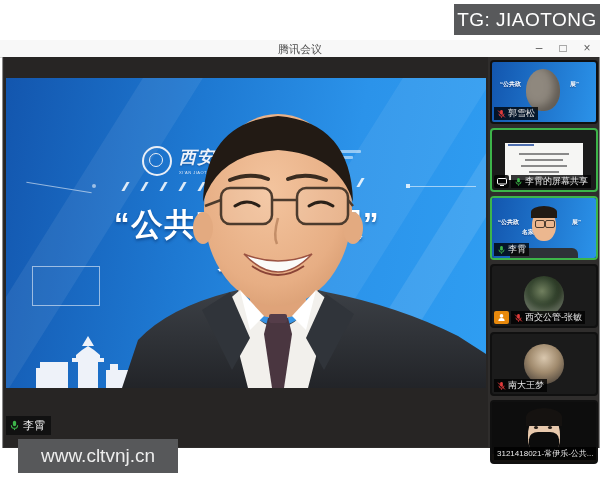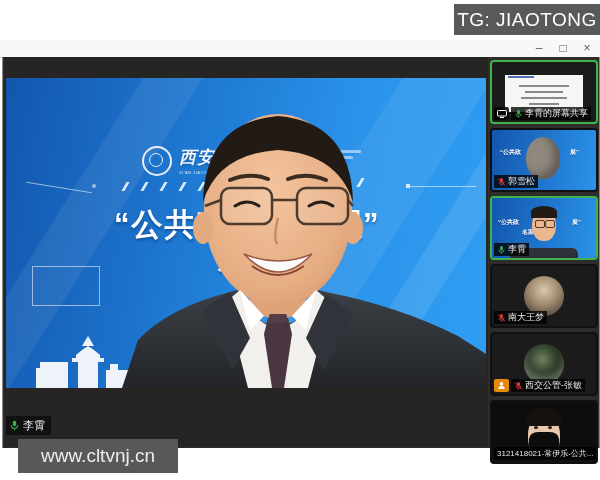--- a/index.html
+++ b/index.html
@@ -83,20 +83,21 @@
   .doc-sheet{position:absolute;left:13px;top:13px;width:78px;height:37px;background:#f6f6f4;}
   .doc-line{position:absolute;background:#8a8a8a;height:2px;}
   .doc-head{position:absolute;left:3px;top:1px;width:26px;height:2px;background:#4f6fb0;}
 </style>
 </head>
 <body>
 
 <div class="tg-badge">TG: JIAOTONG</div>
 
 <div class="titlebar">
+  <div class="win-title">腾讯会议</div>
   <div class="win-controls">
     <div class="win-btn">–</div>
     <div class="win-btn">□</div>
     <div class="win-btn">×</div>
   </div>
 </div>
 
 <div class="win-body">
 
   <div class="main-video">
@@ -223,20 +224,37 @@
         <rect x="4.2" y="0.8" width="3.6" height="6" rx="1.8" fill="#3db54a"></rect>
         <path d="M2.6 5.6 a3.4 3.4 0 0 0 6.8 0" stroke="#3db54a" stroke-width="1.2" fill="none"></path>
         <line x1="6" y1="9.4" x2="6" y2="11" stroke="#3db54a" stroke-width="1.2"></line>
       </svg>
       <span>李霄</span>
     </div>
   </div>
 
   <div class="sidebar">
 
+    <div class="tile">
+      <div class="mini-slide">
+        <div class="mini-frag" style="left:8px;top:18px;">“公共政</div>
+        <div class="mini-frag" style="left:78px;top:18px;">展”</div>
+      </div>
+      <div class="gray-head"></div>
+      <div class="tile-label">
+        <svg width="9" height="10" viewBox="0 0 12 12">
+          <rect x="4.2" y="0.8" width="3.6" height="6" rx="1.8" fill="#e23b3b"></rect>
+          <path d="M2.6 5.6 a3.4 3.4 0 0 0 6.8 0" stroke="#e23b3b" stroke-width="1.2" fill="none"></path>
+          <line x1="6" y1="9.4" x2="6" y2="11" stroke="#e23b3b" stroke-width="1.2"></line>
+          <line x1="1.5" y1="1.5" x2="10.5" y2="10.5" stroke="#e23b3b" stroke-width="1.3"></line>
+        </svg>
+        <span>郭雪松</span>
+      </div>
+    </div>
+
     <div class="tile active">
       <div class="doc-sheet">
         <div class="doc-head"></div>
         <div class="doc-line" style="left:14px;top:10px;width:50px;"></div>
         <div class="doc-line" style="left:20px;top:16px;width:38px;"></div>
         <div class="doc-line" style="left:16px;top:22px;width:46px;"></div>
         <div class="doc-line" style="left:24px;top:28px;width:30px;"></div>
       </div>
       <div class="share-chip">
         <svg width="10" height="8" viewBox="0 0 10 8">
@@ -247,37 +265,20 @@
       <div class="tile-label" style="left:19px;">
         <svg width="9" height="10" viewBox="0 0 12 12">
           <rect x="4.2" y="0.8" width="3.6" height="6" rx="1.8" fill="#3db54a"></rect>
           <path d="M2.6 5.6 a3.4 3.4 0 0 0 6.8 0" stroke="#3db54a" stroke-width="1.2" fill="none"></path>
           <line x1="6" y1="9.4" x2="6" y2="11" stroke="#3db54a" stroke-width="1.2"></line>
         </svg>
         <span>李霄的屏幕共享</span>
       </div>
     </div>
 
-    <div class="tile">
-      <div class="mini-slide">
-        <div class="mini-frag" style="left:8px;top:18px;">“公共政</div>
-        <div class="mini-frag" style="left:78px;top:18px;">展”</div>
-      </div>
-      <div class="gray-head"></div>
-      <div class="tile-label">
-        <svg width="9" height="10" viewBox="0 0 12 12">
-          <rect x="4.2" y="0.8" width="3.6" height="6" rx="1.8" fill="#e23b3b"></rect>
-          <path d="M2.6 5.6 a3.4 3.4 0 0 0 6.8 0" stroke="#e23b3b" stroke-width="1.2" fill="none"></path>
-          <line x1="6" y1="9.4" x2="6" y2="11" stroke="#e23b3b" stroke-width="1.2"></line>
-          <line x1="1.5" y1="1.5" x2="10.5" y2="10.5" stroke="#e23b3b" stroke-width="1.3"></line>
-        </svg>
-        <span>郭雪松</span>
-      </div>
-    </div>
-
     <div class="tile active">
       <div class="mini-slide">
         <div class="mini-frag" style="left:6px;top:20px;">“公共政</div>
         <div class="mini-frag" style="left:80px;top:20px;">展”</div>
         <div class="mini-frag" style="left:30px;top:30px;">名家</div>
       </div>
 
       <div style="position:absolute;left:37px;top:8px;width:30px;height:38px;">
         <div style="position:absolute;left:3px;top:3px;width:24px;height:32px;background:#ecb78f;border-radius:50% 50% 46% 46%;"></div>
         <div style="position:absolute;left:2px;top:0;width:26px;height:12px;background:#221a14;border-radius:50% 50% 0 0;"></div>
@@ -285,33 +286,20 @@
         <div style="position:absolute;left:16px;top:14px;width:8px;height:6px;border:1px solid #4c3b2d;border-radius:2px;"></div>
       </div>
       <div style="position:absolute;left:18px;bottom:0;width:68px;height:10px;background:#2e3238;border-radius:6px 6px 0 0;"></div>
       <div class="tile-label">
         <svg width="9" height="10" viewBox="0 0 12 12">
           <rect x="4.2" y="0.8" width="3.6" height="6" rx="1.8" fill="#3db54a"></rect>
           <path d="M2.6 5.6 a3.4 3.4 0 0 0 6.8 0" stroke="#3db54a" stroke-width="1.2" fill="none"></path>
           <line x1="6" y1="9.4" x2="6" y2="11" stroke="#3db54a" stroke-width="1.2"></line>
         </svg>
         <span>李霄</span>
-      </div>
-    </div>
-
-    <div class="tile">
-      <div class="avatar av-wang"></div>
-      <div class="tile-label">
-        <svg width="9" height="10" viewBox="0 0 12 12">
-          <rect x="4.2" y="0.8" width="3.6" height="6" rx="1.8" fill="#e23b3b"></rect>
-          <path d="M2.6 5.6 a3.4 3.4 0 0 0 6.8 0" stroke="#e23b3b" stroke-width="1.2" fill="none"></path>
-          <line x1="6" y1="9.4" x2="6" y2="11" stroke="#e23b3b" stroke-width="1.2"></line>
-          <line x1="1.5" y1="1.5" x2="10.5" y2="10.5" stroke="#e23b3b" stroke-width="1.3"></line>
-        </svg>
-        <span>南大王梦</span>
       </div>
     </div>
 
     <div class="tile">
       <div class="avatar av-zhang"></div>
       <div class="badge-orange">
         <svg width="9" height="9" viewBox="0 0 10 10">
             <circle cx="5" cy="3.2" r="2" fill="#fff"></circle>
             <path d="M1.5 9 Q1.5 5.6 5 5.6 Q8.5 5.6 8.5 9 Z" fill="#fff"></path>
           </svg>
@@ -320,20 +308,33 @@
         <svg width="9" height="10" viewBox="0 0 12 12">
           <rect x="4.2" y="0.8" width="3.6" height="6" rx="1.8" fill="#e23b3b"></rect>
           <path d="M2.6 5.6 a3.4 3.4 0 0 0 6.8 0" stroke="#e23b3b" stroke-width="1.2" fill="none"></path>
           <line x1="6" y1="9.4" x2="6" y2="11" stroke="#e23b3b" stroke-width="1.2"></line>
           <line x1="1.5" y1="1.5" x2="10.5" y2="10.5" stroke="#e23b3b" stroke-width="1.3"></line>
         </svg>
         <span>西交公管-张敏</span>
       </div>
     </div>
 
+    <div class="tile">
+      <div class="avatar av-wang"></div>
+      <div class="tile-label">
+        <svg width="9" height="10" viewBox="0 0 12 12">
+          <rect x="4.2" y="0.8" width="3.6" height="6" rx="1.8" fill="#e23b3b"></rect>
+          <path d="M2.6 5.6 a3.4 3.4 0 0 0 6.8 0" stroke="#e23b3b" stroke-width="1.2" fill="none"></path>
+          <line x1="6" y1="9.4" x2="6" y2="11" stroke="#e23b3b" stroke-width="1.2"></line>
+          <line x1="1.5" y1="1.5" x2="10.5" y2="10.5" stroke="#e23b3b" stroke-width="1.3"></line>
+        </svg>
+        <span>南大王梦</span>
+      </div>
+    </div>
+
     <div class="tile" style="background:#0d0d0d;">
       <div class="mask-face">
         <div class="mask-skin"></div>
         <div class="mask-hair"></div>
         <div class="eye-dot" style="left:10px;top:18px;"></div>
         <div class="eye-dot" style="left:24px;top:18px;"></div>
         <div class="mask-mask"></div>
       </div>
       <div class="shoulder"></div>
       <div class="tile-label tiny">

